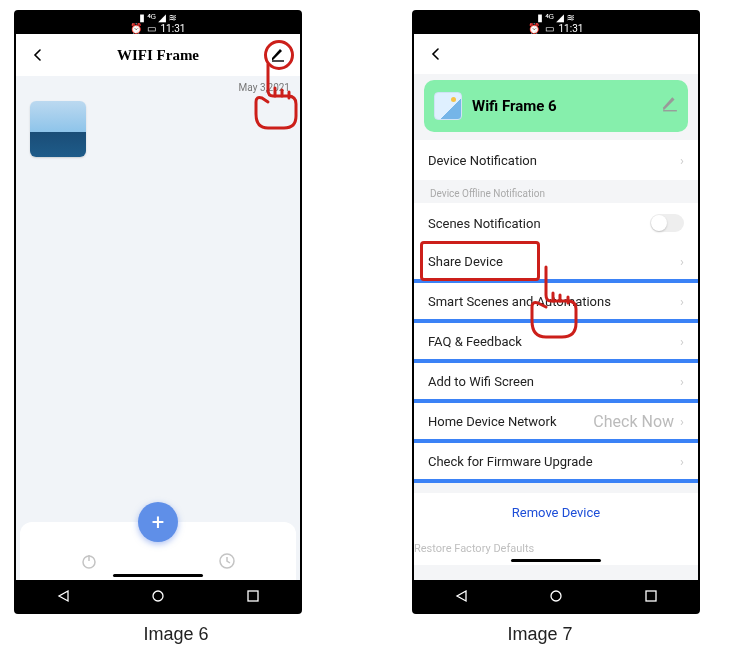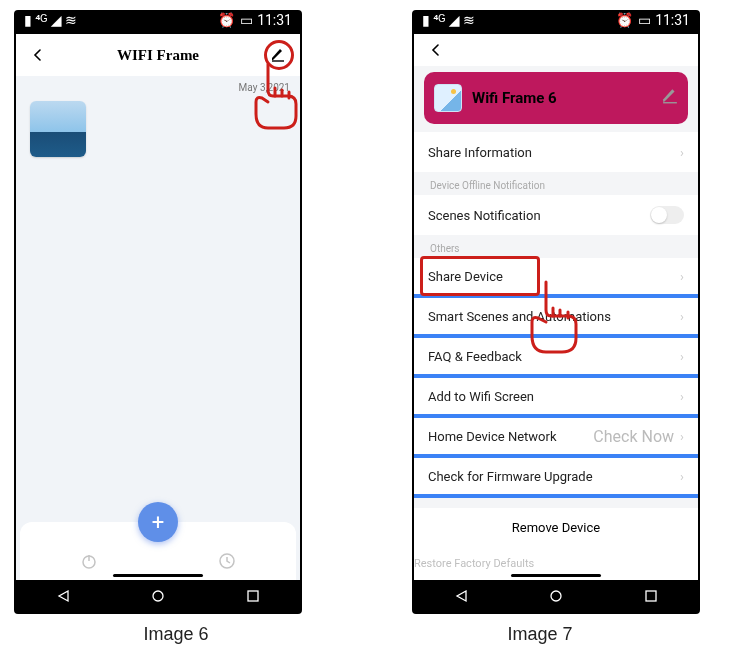--- a/index.html
+++ b/index.html
@@ -23,25 +23,26 @@
     background: #000;
     display: flex;
     flex-direction: column;
     position: relative;
     overflow: hidden;
   }
   .statusbar {
     height: 22px;
     background: #000;
     color: #fff;
-    font-size: 14px;
-    display: flex;
-    align-items: flex-start;
+    font-size: 10px;
+    display: flex;
+    align-items: center;
     justify-content: space-between;
     padding: 0 8px;
+    flex-direction: column;
   }
   .statusbar .left, .statusbar .right { display: flex; align-items: center; gap: 4px; }
   .screen { flex: 1 1 auto; background: #f1f4f8; display: flex; flex-direction: column; overflow: hidden; }
   .navbar {
     height: 32px;
     background: #000;
     display: flex;
     align-items: center;
     justify-content: space-around;
     color: #fff;
@@ -115,21 +116,21 @@
   
   .hdr2 {
     height: 40px;
     background: #fff;
     display: flex;
     align-items: center;
     padding: 0 12px;
     color: #000;
   }
   .device-card {
-    background: #be185d;
+    background: #86efac;
     margin: 6px 10px 8px 10px;
     border-radius: 10px;
     padding: 12px 10px;
     display: flex;
     align-items: center;
     gap: 10px;
   }
   .device-icon {
     width: 28px; height: 28px;
     border: 1px solid #cfe3f5;
@@ -163,21 +164,21 @@
   .toggle {
     width: 34px; height: 18px; border-radius: 10px;
     background: #eee; position: relative;
   }
   .toggle::after {
     content: ""; position: absolute; top: 1px; left: 1px;
     width: 16px; height: 16px; background: #fff; border-radius: 50%;
     box-shadow: 0 1px 2px rgba(0,0,0,0.2);
   }
   .danger-row {
-    text-align: center; color: #000000; background: #fff;
+    text-align: center; color: #1d4ed8; background: #fff;
     font-size: 13px; padding: 12px 0; margin-top: 10px;
   }
   .muted-row {
     text-align: left; color: #bfbfbf; background: #fff;
     font-size: 11px; padding: 10px 0;
     position: relative;
   }
   .group { background:#fff; }
   .red-box {
     position: absolute;
@@ -308,34 +309,33 @@
         <div>
           <svg width="16" height="16" viewBox="0 0 14 14">
               <path d="M2 12 L11 3 L9 1 L1 10 L1 12 Z" fill="#999"></path>
               <rect x="1" y="12.3" width="12" height="1.2" fill="#999"></rect>
             </svg>
         </div>
       </div>
 
       <div class="group">
         <div class="row">
-          <span class="label">Share Information</span>
+          <span class="label">Device Notification</span>
           <span class="chev">›</span>
         </div>
       </div>
 
       <div class="section-hdr">Device Offline Notification</div>
       <div class="group">
         <div class="row">
           <span class="label">Scenes Notification</span>
           <div class="toggle"></div>
         </div>
       </div>
 
-      <div class="section-hdr">Others</div>
       <div class="group" style="position:relative">
         <div class="row">
           <span class="label">Share Device</span>
           <span class="chev">›</span>
         </div>
         <div class="row">
           <span class="label">Smart Scenes and Automations</span>
           <span class="chev">›</span>
         </div>
         <div class="row">

